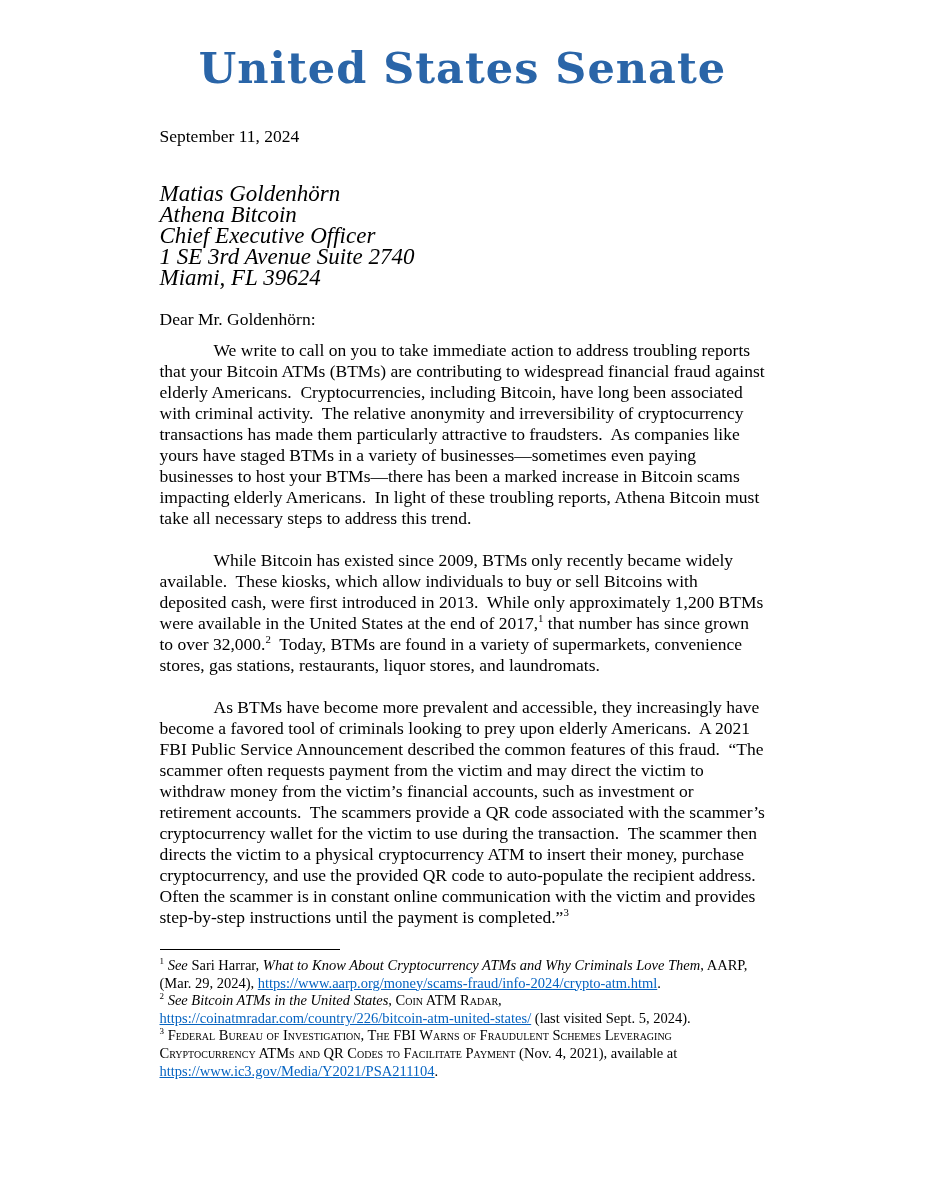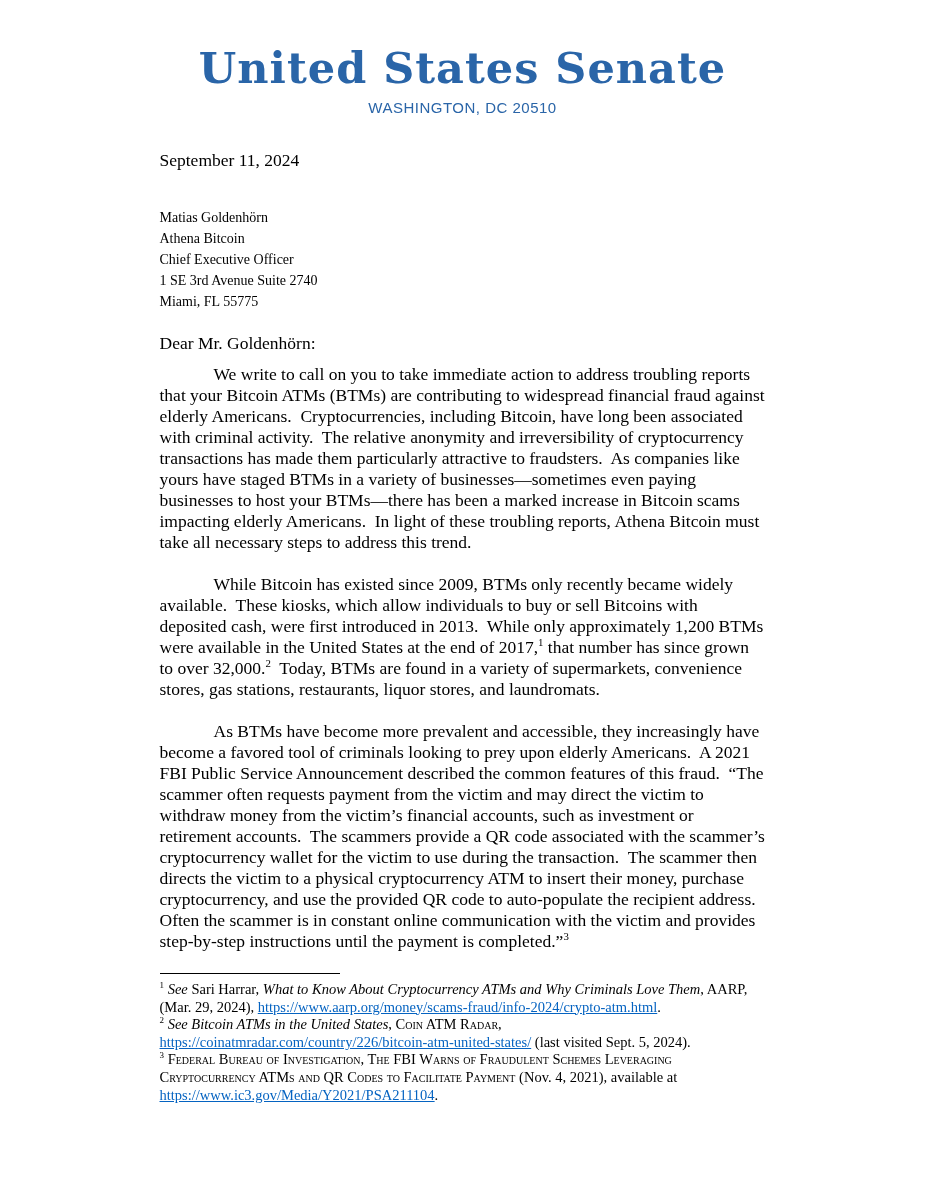--- a/index.html
+++ b/index.html
@@ -39,22 +39,23 @@
   }
   
   .date-line {
     font-size: 17.5px;
     line-height: 21px;
     margin-top: 34px;
   }
   
   .recipient {
     margin-top: 36px;
-    font-size: 14px;
+    font-size: 23px;
     line-height: 21px;
+    font-style: italic;
   }
   .salutation {
     margin-top: 21px;
     font-size: 17.5px;
     line-height: 21px;
   }
   
   .body-text { margin-top: 10px; }
   .para {
     margin: 0 0 21px 0;
@@ -90,31 +91,30 @@
     cursor: pointer;
   }
 </style>
 </head>
 <body>
 
 <div class="page">
 
   <header class="letterhead">
     <div class="senate-title">United States Senate</div>
-    <div class="senate-sub">WASHINGTON, DC 20510</div>
   </header>
 
   <div class="date-line">September 11, 2024</div>
 
   <div class="recipient">
     <div>Matias Goldenhörn</div>
     <div>Athena Bitcoin</div>
     <div>Chief Executive Officer</div>
     <div>1 SE 3rd Avenue Suite 2740</div>
-    <div>Miami, FL 55775</div>
+    <div>Miami, FL 39624</div>
   </div>
 
   <div class="salutation">Dear Mr. Goldenhörn:</div>
 
   <div class="body-text">
     <p class="para"><span>We write to call on you to take immediate action to address troubling reports that your Bitcoin ATMs (BTMs) are contributing to widespread financial fraud against elderly Americans.  Cryptocurrencies, including Bitcoin, have long been associated with criminal activity.  The relative anonymity and irreversibility of cryptocurrency transactions has made them particularly attractive to fraudsters.  As companies like yours have staged BTMs in a variety of businesses—sometimes even paying businesses to host your BTMs—there has been a marked increase in Bitcoin scams impacting elderly Americans.  In light of these troubling reports, Athena Bitcoin must take all necessary steps to address this trend.</span></p>
     <p class="para"><span>While Bitcoin has existed since 2009, BTMs only recently became widely available.  These kiosks, which allow individuals to buy or sell Bitcoins with deposited cash, were first introduced in 2013.  While only approximately 1,200 BTMs were available in the United States at the end of 2017,</span><sup>1</sup><span> that number has since grown to over 32,000.</span><sup>2</sup><span>  Today, BTMs are found in a variety of supermarkets, convenience stores, gas stations, restaurants, liquor stores, and laundromats.</span></p>
     <p class="para"><span>As BTMs have become more prevalent and accessible, they increasingly have become a favored tool of criminals looking to prey upon elderly Americans.  A 2021 FBI Public Service Announcement described the common features of this fraud.  “The scammer often requests payment from the victim and may direct the victim to withdraw money from the victim’s financial accounts, such as investment or retirement accounts.  The scammers provide a QR code associated with the scammer’s cryptocurrency wallet for the victim to use during the transaction.  The scammer then directs the victim to a physical cryptocurrency ATM to insert their money, purchase cryptocurrency, and use the provided QR code to auto-populate the recipient address.  Often the scammer is in constant online communication with the victim and provides step-by-step instructions until the payment is completed.”</span><sup>3</sup></p>
   </div>
 

